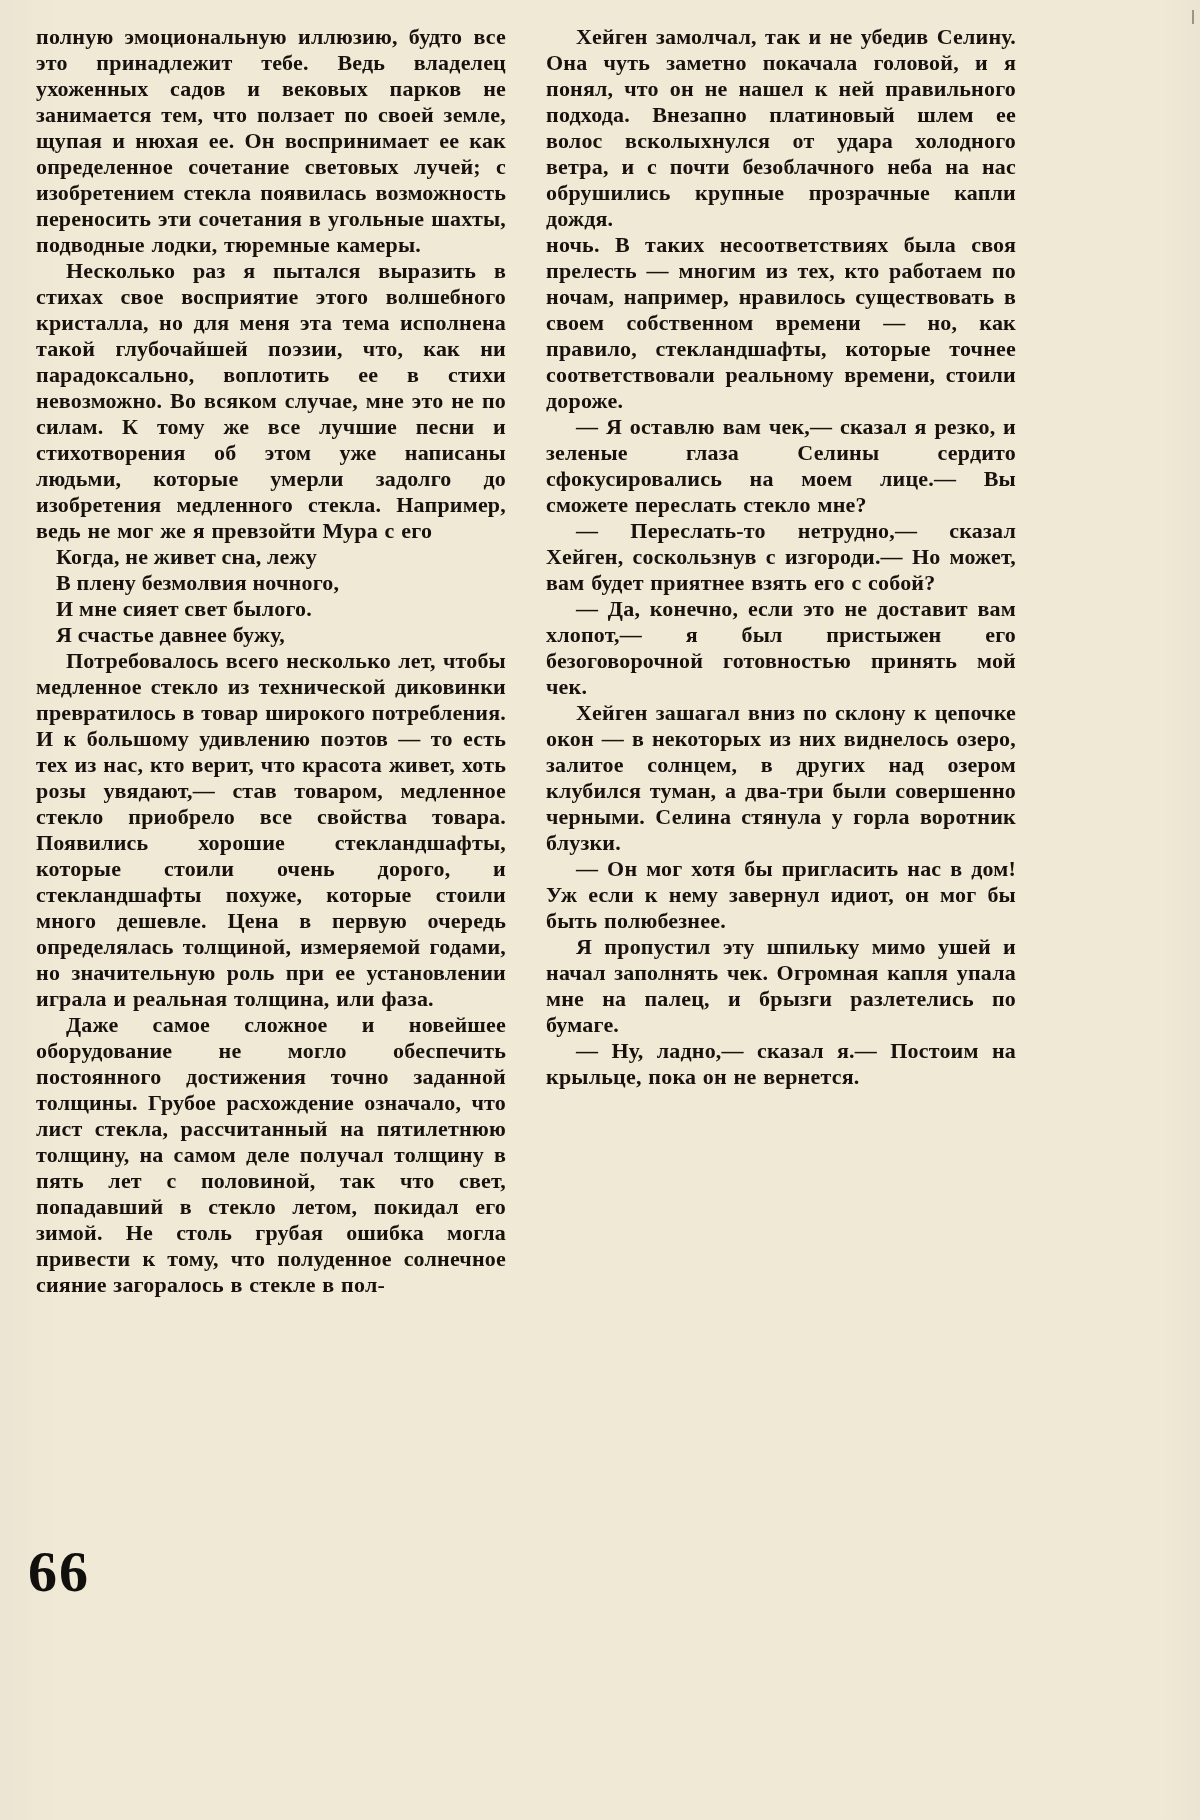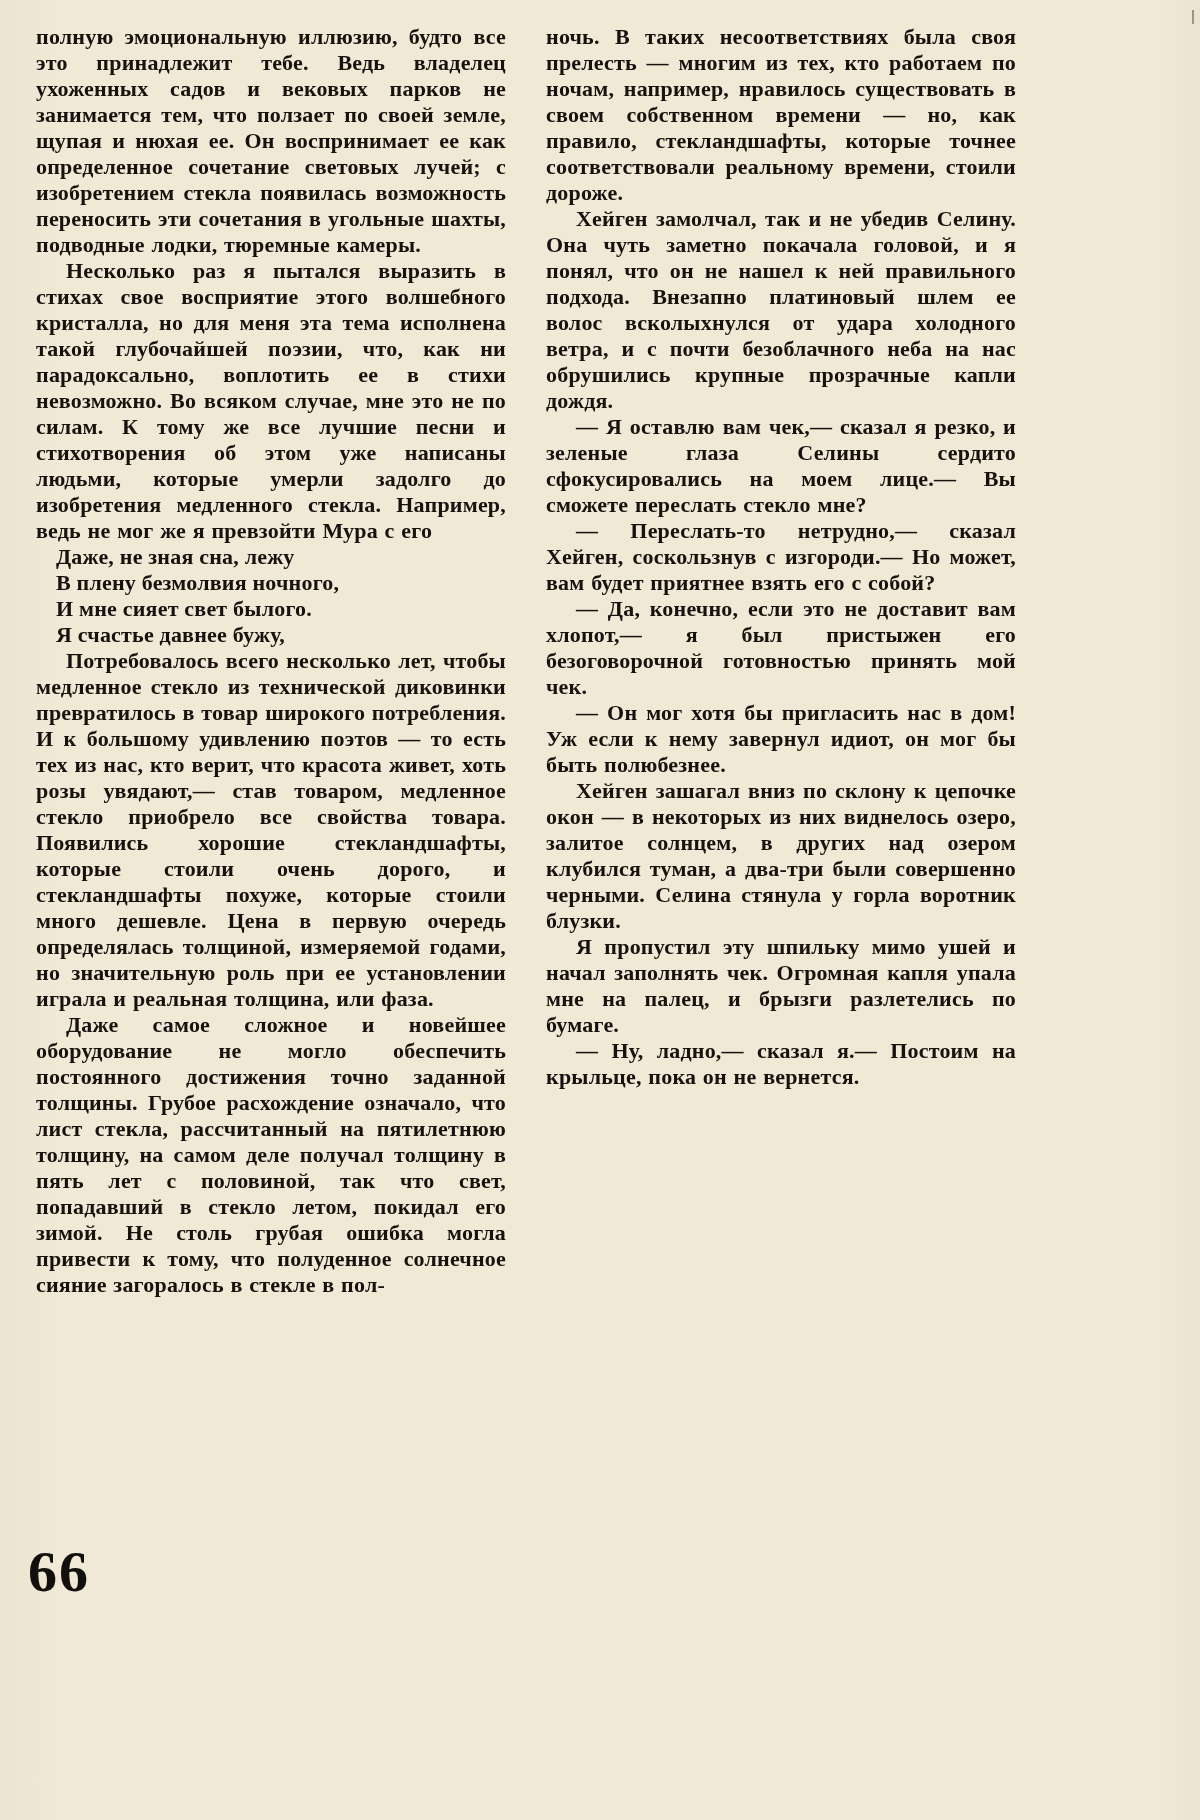--- a/index.html
+++ b/index.html
@@ -74,34 +74,34 @@
 </head>
 <body>
 
 <div class="page">
   <div class="edge-mark"></div>
   <div class="columns">
     <div class="col">
         <p class="para no-indent">полную эмоциональную иллюзию, будто все это принадлежит тебе. Ведь владелец ухоженных садов и вековых парков не занимается тем, что ползает по своей земле, щупая и нюхая ее. Он воспринимает ее как определенное сочетание световых лучей; с изобретением стекла появилась возможность переносить эти сочетания в угольные шахты, подводные лодки, тюремные камеры.</p>
         <p class="para">Несколько раз я пытался выразить в стихах свое восприятие этого волшебного кристалла, но для меня эта тема исполнена такой глубочайшей поэзии, что, как ни парадоксально, воплотить ее в стихи невозможно. Во всяком случае, мне это не по силам. К тому же все лучшие песни и стихотворения об этом уже написаны людьми, которые умерли задолго до изобретения медленного стекла. Например, ведь не мог же я превзойти Мура с его</p>
         <div class="verse">
-          <div class="verse-line">Даже, не зная сна, лежу</div>
+          <div class="verse-line">Когда, не живет сна, лежу</div>
           <div class="verse-line">В плену безмолвия ночного,</div>
           <div class="verse-line">И мне сияет свет былого.</div>
           <div class="verse-line">Я счастье давнее бужу,</div>
         </div>
         <p class="para">Потребовалось всего несколько лет, чтобы медленное стекло из технической диковинки превратилось в товар широкого потребления. И к большому удивлению поэтов — то есть тех из нас, кто верит, что красота живет, хоть розы увядают,— став товаром, медленное стекло приобрело все свойства товара. Появились хорошие стекландшафты, которые стоили очень дорого, и стекландшафты похуже, которые стоили много дешевле. Цена в первую очередь определялась толщиной, измеряемой годами, но значительную роль при ее установлении играла и реальная толщина, или фаза.</p>
         <p class="para">Даже самое сложное и новейшее оборудование не могло обеспечить постоянного достижения точно заданной толщины. Грубое расхождение означало, что лист стекла, рассчитанный на пятилетнюю толщину, на самом деле получал толщину в пять лет с половиной, так что свет, попадавший в стекло летом, покидал его зимой. Не столь грубая ошибка могла привести к тому, что полуденное солнечное сияние загоралось в стекле в пол-</p>
       </div>
     <div class="col">
+        <p class="para">Хейген замолчал, так и не убедив Селину. Она чуть заметно покачала головой, и я понял, что он не нашел к ней правильного подхода. Внезапно платиновый шлем ее волос всколыхнулся от удара холодного ветра, и с почти безоблачного неба на нас обрушились крупные прозрачные капли дождя.</p>
         <p class="para no-indent">ночь. В таких несоответствиях была своя прелесть — многим из тех, кто работаем по ночам, например, нравилось существовать в своем собственном времени — но, как правило, стекландшафты, которые точнее соответствовали реальному времени, стоили дороже.</p>
-        <p class="para">Хейген замолчал, так и не убедив Селину. Она чуть заметно покачала головой, и я понял, что он не нашел к ней правильного подхода. Внезапно платиновый шлем ее волос всколыхнулся от удара холодного ветра, и с почти безоблачного неба на нас обрушились крупные прозрачные капли дождя.</p>
         <p class="para">— Я оставлю вам чек,— сказал я резко, и зеленые глаза Селины сердито сфокусировались на моем лице.— Вы сможете переслать стекло мне?</p>
         <p class="para">— Переслать-то нетрудно,— сказал Хейген, соскользнув с изгороди.— Но может, вам будет приятнее взять его с собой?</p>
         <p class="para">— Да, конечно, если это не доставит вам хлопот,— я был пристыжен его безоговорочной готовностью принять мой чек.</p>
+        <p class="para">Хейген зашагал вниз по склону к цепочке окон — в некоторых из них виднелось озеро, залитое солнцем, в других над озером клубился туман, а два-три были совершенно черными. Селина стянула у горла воротник блузки.</p>
         <p class="para">— Он мог хотя бы пригласить нас в дом! Уж если к нему завернул идиот, он мог бы быть полюбезнее.</p>
-        <p class="para">Хейген зашагал вниз по склону к цепочке окон — в некоторых из них виднелось озеро, залитое солнцем, в других над озером клубился туман, а два-три были совершенно черными. Селина стянула у горла воротник блузки.</p>
         <p class="para">Я пропустил эту шпильку мимо ушей и начал заполнять чек. Огромная капля упала мне на палец, и брызги разлетелись по бумаге.</p>
         <p class="para">— Ну, ладно,— сказал я.— Постоим на крыльце, пока он не вернется.</p>
       </div>
   </div>
   <div class="page-number">66</div>
 </div>
 
 </body></html>

